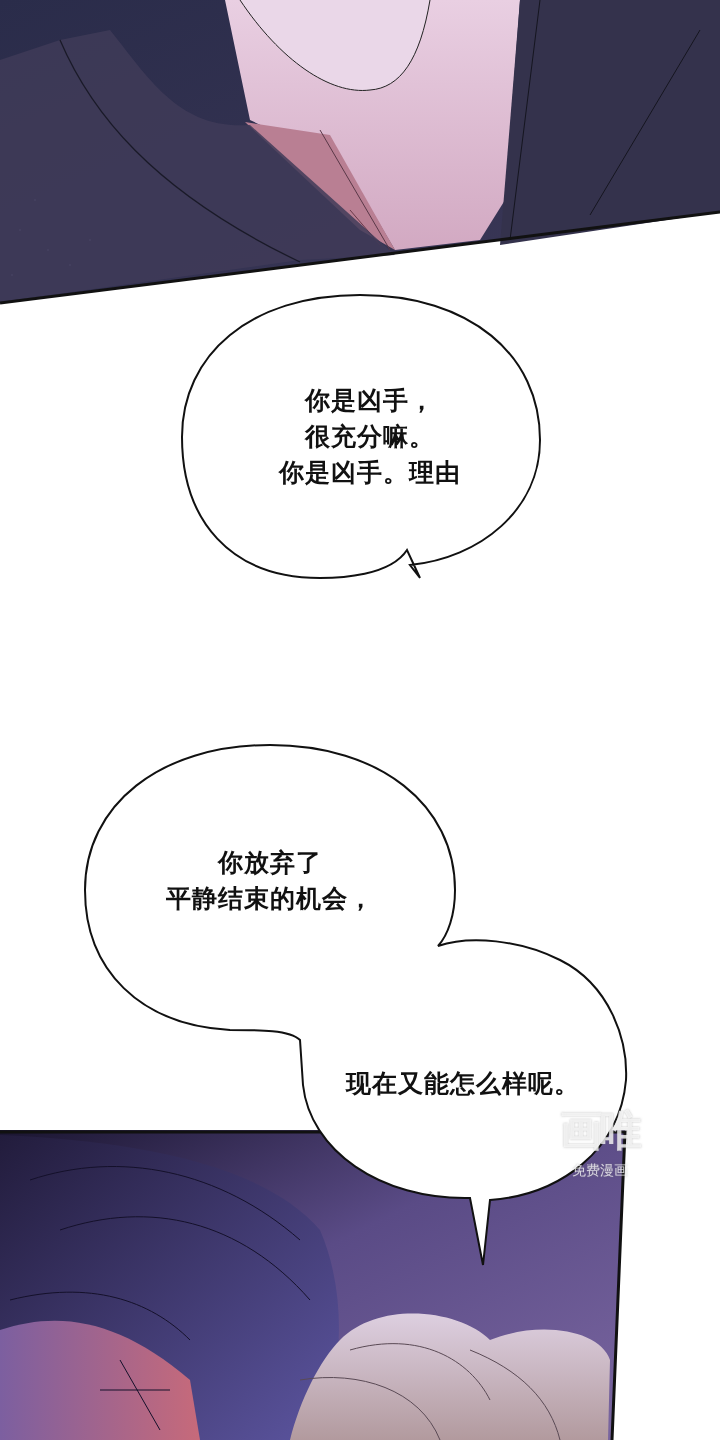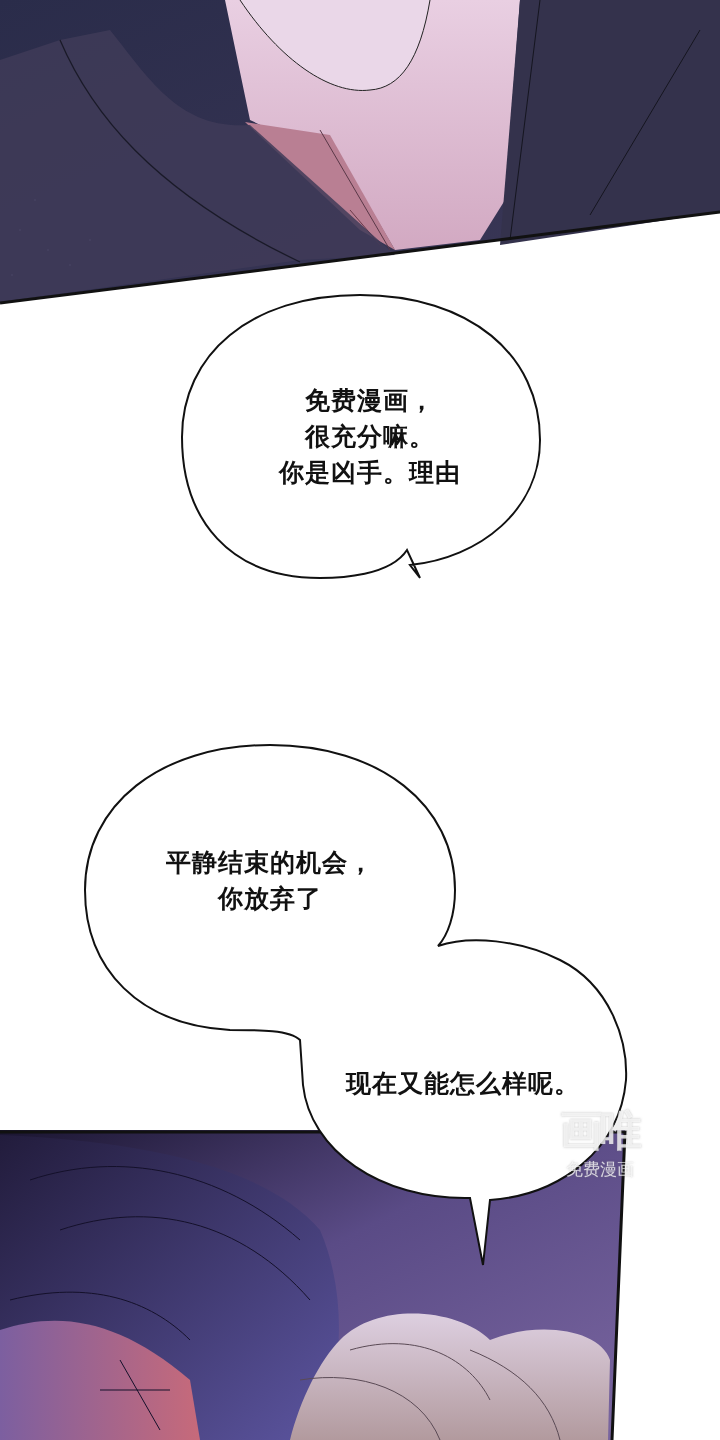--- a/index.html
+++ b/index.html
@@ -8,21 +8,21 @@
     .text-block {
       position: absolute; color: #111; font-size: 25px; line-height: 36px;
       font-weight: bold; text-align: center; white-space: nowrap;
       font-family: "DejaVu Sans", sans-serif; letter-spacing: 1px;
     }
     .watermark {
       position: absolute; left: 540px; top: 1105px; width: 120px; text-align: center;
       color: rgba(255,255,255,0.75); font-family: Liberation Sans, sans-serif;
     }
     .wm-logo { font-size: 42px; font-weight: bold; letter-spacing: -2px; text-shadow: 0 0 2px rgba(120,120,120,0.5); line-height: 52px; }
-    .wm-sub { font-size: 17px; text-shadow: 0 0 2px rgba(120,120,120,0.5); line-height: 26px; }
+    .wm-sub { font-size: 14px; text-shadow: 0 0 2px rgba(120,120,120,0.5); line-height: 26px; }
   </style>
 </head>
 <body>
 
 <svg class="layer" viewBox="0 0 720 1440" width="720" height="1440" xmlns="http://www.w3.org/2000/svg">
   <defs>
     <linearGradient id="coatGrad" x1="0" y1="0" x2="1" y2="1">
       <stop offset="0" stop-color="#2a2c4a"></stop>
       <stop offset="1" stop-color="#3c3858"></stop>
     </linearGradient>
@@ -100,28 +100,28 @@
 
     <polyline points="0,1132 625,1132 612,1440" fill="none" stroke="#111" stroke-width="3"></polyline>
   </g>
 
   <path d="M360,295 C470,295 540,355 540,440 C540,510 480,558 410,565 L420,578 L407,550 C390,576 340,578 320,578 C230,578 182,520 182,437 C182,355 250,295 360,295 Z" fill="#fff" stroke="#111" stroke-width="2"></path>
 
   <path d="M270,745 C380,745 455,805 455,890 C455,915 448,935 438,946 C470,935 520,940 560,960 C610,985 628,1040 626,1080 C620,1150 560,1195 490,1200 L483,1265 L470,1198 C380,1200 310,1150 303,1085 L300,1040 C290,1030 260,1030 230,1030 C140,1025 85,970 85,890 C85,805 160,745 270,745 Z" fill="#fff" stroke="#111" stroke-width="2"></path>
 </svg>
 
 <div class="text-block" style="left:240px; top:383px; width:260px;">
-  <div>免费漫画，</div>
+  <div>你是凶手，</div>
   <div>很充分嘛。</div>
   <div>你是凶手。理由</div>
 </div>
 
 <div class="text-block" style="left:130px; top:845px; width:280px;">
+  <div>你放弃了</div>
   <div>平静结束的机会，</div>
-  <div>你放弃了</div>
 </div>
 
 <div class="text-block" style="left:318px; top:1066px; width:290px;">
   <div>现在又能怎么样呢。</div>
 </div>
 
 <div class="watermark">
   <div class="wm-logo">画唯</div>
   <div class="wm-sub">免费漫画</div>
 </div>

